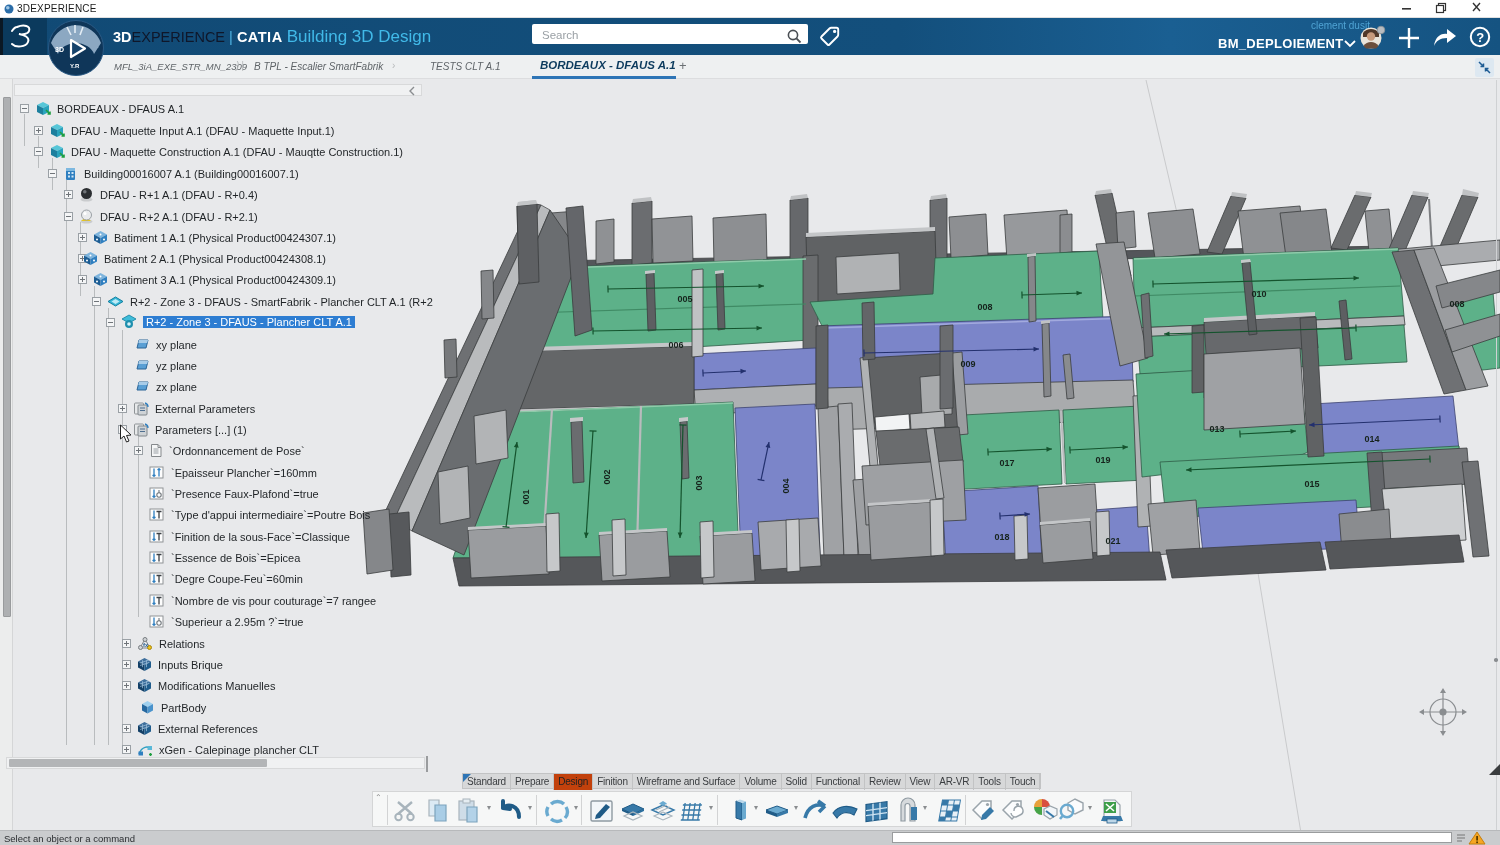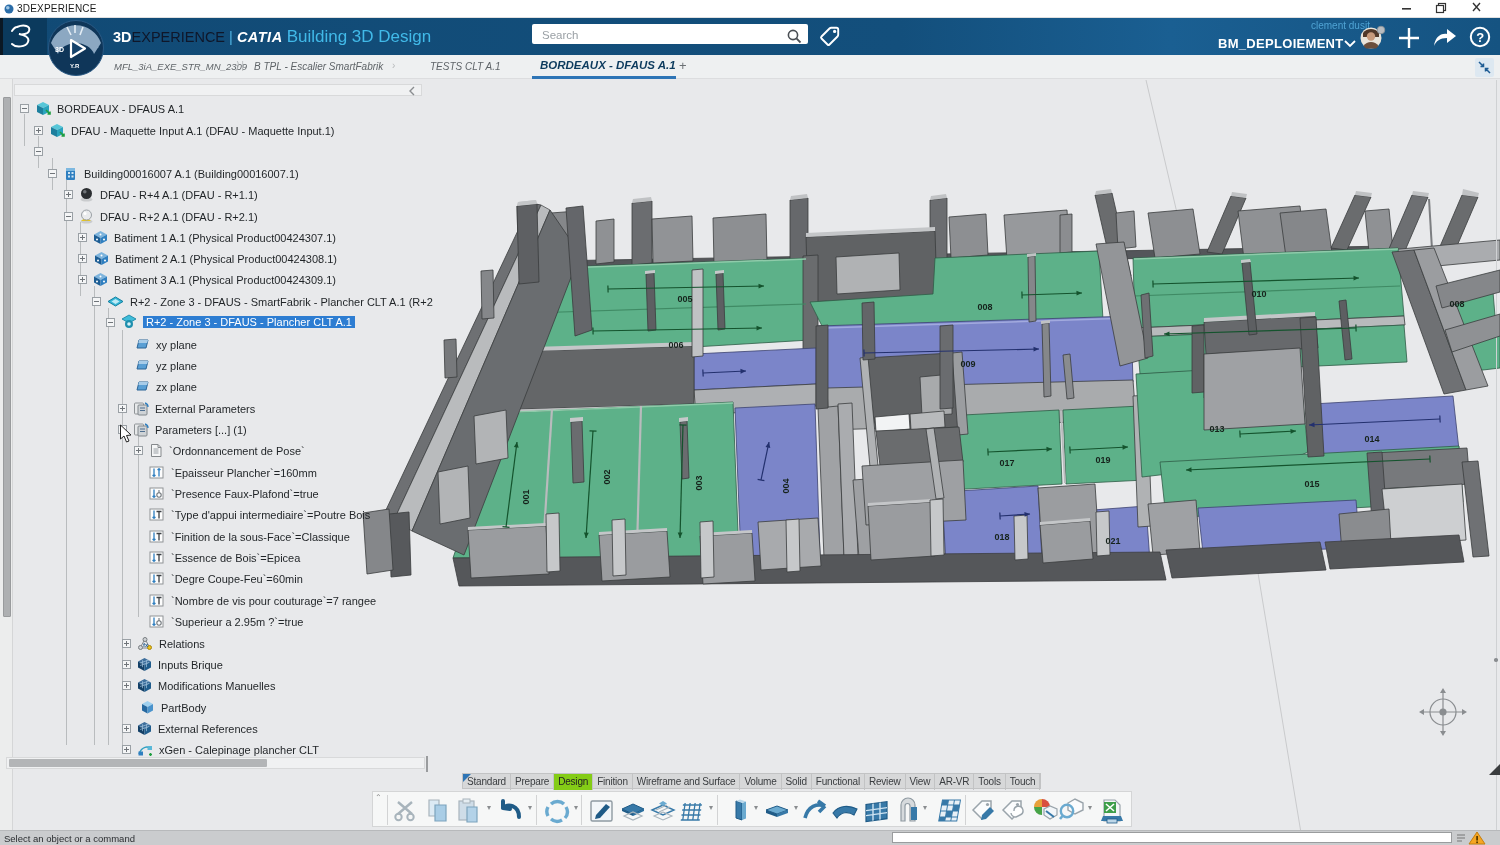--- a/index.html
+++ b/index.html
@@ -5,21 +5,21 @@
 html,body{margin:0;padding:0;width:1500px;height:845px;overflow:hidden;font-family:"Liberation Sans",sans-serif;background:#e8e9eb;}
 *{box-sizing:border-box;}
 .abs{position:absolute;}
 #titlebar{position:absolute;left:0;top:0;width:1500px;height:18px;background:#ffffff;border-bottom:1px solid #e0e0e0;}
 #titlebar .tt{position:absolute;left:17px;top:3px;font-size:10px;color:#1a1a1a;letter-spacing:0.2px;}
 #header{position:absolute;left:0;top:18px;width:1500px;height:37px;background:linear-gradient(90deg,#114a75 0%,#134f7c 60%,#1a5f92 78%,#155381 100%);}
 #dsq{position:absolute;left:3px;top:18px;width:44px;height:37px;background:#0b3a5d;}
 #brand{position:absolute;left:113px;top:27px;font-size:14.5px;color:#fff;white-space:nowrap;}
 #brand .b{font-weight:bold;}
 #brand .lt{color:#0f172a;font-weight:normal;}
-#brand .catia{font-weight:bold;letter-spacing:0.5px;font-style:italic;}
+#brand .catia{font-weight:bold;letter-spacing:0.5px;}
 #brand .app{color:#41b9e8;font-size:17px;}
 #search{position:absolute;left:532px;top:24px;width:276px;height:20px;background:#fff;border-radius:2px;}
 #search .ph{position:absolute;left:10px;top:5px;font-size:11.5px;color:#9aa0a5;}
 #userline1{position:absolute;left:1283px;top:20px;font-size:10px;color:#4fa3d4;margin-left:28px;}
 #userline2{position:absolute;left:1218px;top:36px;font-size:13px;font-weight:bold;color:#fff;letter-spacing:0.3px;}
 #tabbar{position:absolute;left:0;top:55px;width:1500px;height:24px;background:#eef0f1;border-bottom:1px solid #dcdddf;}
 .dtab{position:absolute;top:6px;font-size:10px;font-style:italic;color:#5f6468;white-space:nowrap;}
 .dtabsep{position:absolute;top:5px;font-size:10px;color:#b5b8ba;}
 #activetab{position:absolute;left:540px;top:4px;font-size:11.5px;font-style:italic;font-weight:bold;color:#0d3b5e;}
 #activeline{position:absolute;left:532px;top:76px;width:144px;height:3px;background:#2e75b6;}
@@ -28,21 +28,21 @@
 .trow{position:absolute;font-size:11px;color:#1f2326;white-space:nowrap;}
 .trow .lbl{position:relative;top:1px;}
 #selrow{background:#2d7dd2;color:#fff;padding:0 3px;}
 #vscroll{position:absolute;left:0;top:79px;width:13px;height:766px;background:#eceded;border-right:1px solid #d5d6d7;}
 #vthumb{position:absolute;left:3px;top:97px;width:8px;height:520px;background:#aeb0b2;border:1px solid #999b9d;border-radius:1px;}
 #hscroll-top{position:absolute;left:14px;top:84px;width:408px;height:12px;background:#f0f1f2;border:1px solid #d8d9da;}
 #hscroll-bot{position:absolute;left:6px;top:757px;width:419px;height:12px;background:#f0f1f2;border:1px solid #d8d9da;}
 #hthumb-bot{position:absolute;left:2px;top:1px;width:258px;height:8px;background:#b3b5b7;border-radius:1px;}
 #ribbontabs{position:absolute;left:462px;top:773px;height:16px;background:#d7d8d9;border:1px solid #c2c3c4;display:flex;}
 .rtab{height:16px;padding:2px 4px 0 4px;font-size:10px;color:#3a3d40;border-right:1px solid #c2c3c4;white-space:nowrap;letter-spacing:-0.2px;}
-.rtab.active{background:#84cc16;font-weight:normal;color:#222;}
+.rtab.active{background:#c2410c;font-weight:normal;color:#222;}
 #iconbar{position:absolute;left:372px;top:791px;width:760px;height:36px;background:#f6f7f7;border:1px solid #d4d5d6;}
 #statusbar{position:absolute;left:0;top:830px;width:1500px;height:15px;background:#caccce;border-top:1px solid #b7b9bb;}
 #statusbar .st{position:absolute;left:4px;top:2px;font-size:9.5px;color:#2a2d30;}
 #statusinput{position:absolute;left:892px;top:832px;width:560px;height:11px;background:#fff;border:1px solid #9a9c9e;}
 </style>
 </head>
 <body>
 <div id="titlebar">
   <svg class="abs" style="left:4px;top:4px" width="10" height="10">
       <circle cx="5" cy="5" r="4.5" fill="#2b6da8"></circle>
@@ -397,41 +397,47 @@
 <div class="trow" style="left:49px;top:122.5px"><span style="display:inline-block;vertical-align:middle;margin-right:6px"><svg width="16" height="15" viewBox="0 0 16 15">
           <path d="M8 1 L14 4 L8 7 L2 4 Z" fill="#57c6d8"></path>
           <path d="M2 4 L8 7 L8 14 L2 11 Z" fill="#1d7f9e"></path>
           <path d="M14 4 L8 7 L8 14 L14 11 Z" fill="#2aa3bd"></path>
           <path d="M11 9 l4 4 M12.5 13 h2.5 v-2.5" stroke="#1e9e40" stroke-width="1.6" fill="none"></path>
         </svg></span><span class="lbl">DFAU - Maquette Input A.1 (DFAU - Maquette Input.1)</span></div>
 <svg class="abs" style="left:34px;top:147.0px" width="9" height="9">
       <rect x="0.5" y="0.5" width="8" height="8" fill="#f4f5f6" stroke="#9aa0a5"></rect>
       <path d="M2 4.5 h5" stroke="#70757a" stroke-width="1"></path>
     </svg>
+<div class="trow" style="left:49px;top:144.0px"><span style="display:inline-block;vertical-align:middle;margin-right:6px"><svg width="16" height="15" viewBox="0 0 16 15">
+          <path d="M8 1 L14 4 L8 7 L2 4 Z" fill="#57c6d8"></path>
+          <path d="M2 4 L8 7 L8 14 L2 11 Z" fill="#1d7f9e"></path>
+          <path d="M14 4 L8 7 L8 14 L14 11 Z" fill="#2aa3bd"></path>
+          <path d="M11 9 l4 4 M12.5 13 h2.5 v-2.5" stroke="#1e9e40" stroke-width="1.6" fill="none"></path>
+        </svg></span><span class="lbl">DFAU - Maquette Construction A.1 (DFAU - Mauqtte Construction.1)</span></div>
 <svg class="abs" style="left:48px;top:168.5px" width="9" height="9">
       <rect x="0.5" y="0.5" width="8" height="8" fill="#f4f5f6" stroke="#9aa0a5"></rect>
       <path d="M2 4.5 h5" stroke="#70757a" stroke-width="1"></path>
     </svg>
 <div class="trow" style="left:63px;top:165.5px"><span style="display:inline-block;vertical-align:middle;margin-right:6px"><svg width="15" height="15" viewBox="0 0 15 15">
           <rect x="3" y="2" width="9" height="12" rx="1" fill="#2f7fc0"></rect>
           <rect x="3" y="2" width="9" height="3" fill="#7db8e0"></rect>
           <rect x="5" y="6" width="2" height="2" fill="#cfe6f5"></rect>
           <rect x="8.5" y="6" width="2" height="2" fill="#cfe6f5"></rect>
           <rect x="5" y="9.5" width="2" height="2" fill="#cfe6f5"></rect>
           <rect x="8.5" y="9.5" width="2" height="2" fill="#cfe6f5"></rect>
         </svg></span><span class="lbl">Building00016007 A.1 (Building00016007.1)</span></div>
 <svg class="abs" style="left:64px;top:190.0px" width="9" height="9">
       <rect x="0.5" y="0.5" width="8" height="8" fill="#f4f5f6" stroke="#9aa0a5"></rect>
       <path d="M2 4.5 h5 M4.5 2 v5" stroke="#70757a" stroke-width="1"></path>
     </svg>
 <div class="trow" style="left:79px;top:187.0px"><span style="display:inline-block;vertical-align:middle;margin-right:6px"><svg width="15" height="15" viewBox="0 0 15 15">
           <ellipse cx="7.5" cy="12.5" rx="6" ry="2" fill="#caccce"></ellipse>
           <circle cx="7.5" cy="6.5" r="5.5" fill="#2b2e31"></circle>
           <circle cx="5.8" cy="4.8" r="1.8" fill="#6f7377"></circle>
-        </svg></span><span class="lbl">DFAU - R+4 A.1 (DFAU - R+1.1)</span></div>
+        </svg></span><span class="lbl">DFAU - R+1 A.1 (DFAU - R+0.4)</span></div>
 <svg class="abs" style="left:64px;top:211.5px" width="9" height="9">
       <rect x="0.5" y="0.5" width="8" height="8" fill="#f4f5f6" stroke="#9aa0a5"></rect>
       <path d="M2 4.5 h5" stroke="#70757a" stroke-width="1"></path>
     </svg>
 <div class="trow" style="left:79px;top:208.5px"><span style="display:inline-block;vertical-align:middle;margin-right:6px"><svg width="15" height="15" viewBox="0 0 15 15">
           <ellipse cx="7.5" cy="12.5" rx="6" ry="2" fill="#caccce"></ellipse>
           <path d="M2 12 L7 8 L12 12 Z" fill="#e8c61e"></path>
           <circle cx="7.5" cy="6" r="5" fill="#e9ebed" stroke="#9aa0a5"></circle>
           <circle cx="6" cy="4.5" r="1.5" fill="#ffffff"></circle>
         </svg></span><span class="lbl">DFAU - R+2 A.1 (DFAU - R+2.1)</span></div>
@@ -444,21 +450,21 @@
           <path d="M1 4.5 L7.5 8 L7.5 14 L1 10.5 Z" fill="#1c5d94"></path>
           <path d="M14 4.5 L7.5 8 L7.5 14 L14 10.5 Z" fill="#2f7fc0"></path>
           <circle cx="7.5" cy="4.5" r="1" fill="#fff"></circle>
           <circle cx="4" cy="9.5" r="1" fill="#fff"></circle>
           <circle cx="11" cy="9.5" r="1" fill="#fff"></circle>
         </svg></span><span class="lbl">Batiment 1 A.1 (Physical Product00424307.1)</span></div>
 <svg class="abs" style="left:78px;top:254.0px" width="9" height="9">
       <rect x="0.5" y="0.5" width="8" height="8" fill="#f4f5f6" stroke="#9aa0a5"></rect>
       <path d="M2 4.5 h5 M4.5 2 v5" stroke="#70757a" stroke-width="1"></path>
     </svg>
-<div class="trow" style="left:94px;top:251.0px"><span style="display:inline-block;vertical-align:middle;margin-right:6px"><svg width="15" height="15" viewBox="0 0 15 15">
+<div class="trow" style="left:83px;top:251.0px"><span style="display:inline-block;vertical-align:middle;margin-right:6px"><svg width="15" height="15" viewBox="0 0 15 15">
           <path d="M7.5 1 L14 4.5 L7.5 8 L1 4.5 Z" fill="#7db4dd"></path>
           <path d="M1 4.5 L7.5 8 L7.5 14 L1 10.5 Z" fill="#1c5d94"></path>
           <path d="M14 4.5 L7.5 8 L7.5 14 L14 10.5 Z" fill="#2f7fc0"></path>
           <circle cx="7.5" cy="4.5" r="1" fill="#fff"></circle>
           <circle cx="4" cy="9.5" r="1" fill="#fff"></circle>
           <circle cx="11" cy="9.5" r="1" fill="#fff"></circle>
         </svg></span><span class="lbl">Batiment 2 A.1 (Physical Product00424308.1)</span></div>
 <svg class="abs" style="left:78px;top:275.0px" width="9" height="9">
       <rect x="0.5" y="0.5" width="8" height="8" fill="#f4f5f6" stroke="#9aa0a5"></rect>
       <path d="M2 4.5 h5 M4.5 2 v5" stroke="#70757a" stroke-width="1"></path>

